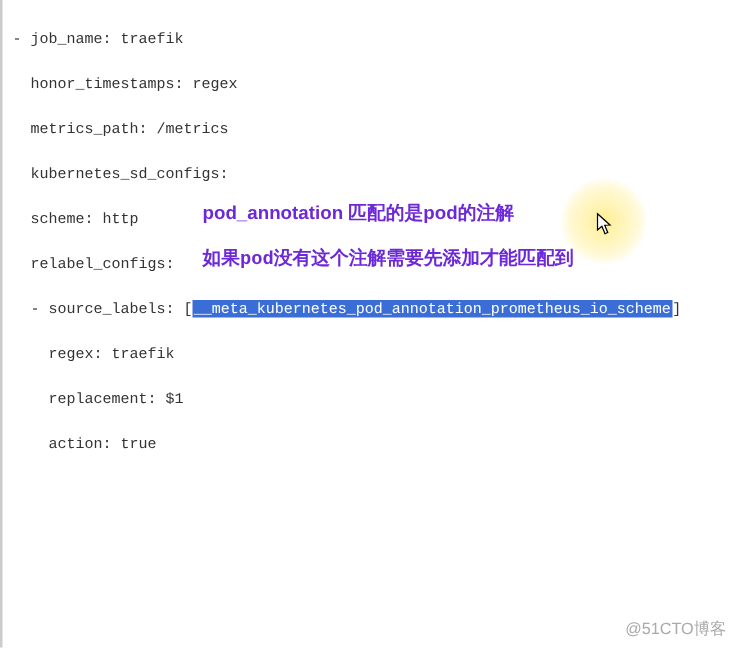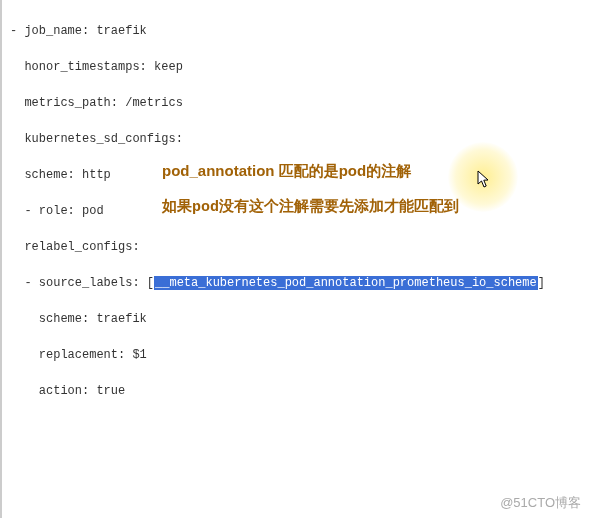--- a/index.html
+++ b/index.html
@@ -21,21 +21,21 @@
   }
   .line { display: block; }
   .highlight {
     background: #3a6ed6;
     color: #fff;
     padding: 0 1px;
     text-align: right;
   }
   .annotation {
     position: absolute;
-    color: #a16207;
+    color: #6d28d9;
     font-family: "Microsoft YaHei", "SimHei", sans-serif;
     font-size: 15px;
     font-weight: bold;
     text-shadow: 0 0 2px #fff, 0 0 2px #fff;
     white-space: nowrap;
   }
   .ann1 { left: 160px; top: 160px; }
   .ann2 { left: 160px; top: 197px; font-family: Liberation Mono, monospace; }
   .glow {
     position: absolute;
@@ -57,28 +57,27 @@
     color: #aaa;
     font-family: "Microsoft YaHei", sans-serif;
     font-size: 13px;
   }
 </style>
 </head>
 <body>
 
 <div class="code-area">
 <span class="line">- job_name: traefik</span>
-<span class="line">  honor_timestamps: keep</span>
+<span class="line">  honor_timestamps: regex</span>
 <span class="line">  metrics_path: /metrics</span>
 <span class="line">  kubernetes_sd_configs:</span>
 <span class="line">  scheme: http</span>
-<span class="line">  - role: pod</span>
 <span class="line">  relabel_configs:</span>
 <span class="line"><span>  - source_labels: [</span><span class="highlight">__meta_kubernetes_pod_annotation_prometheus_io_scheme</span><span>]</span></span>
-<span class="line">    scheme: traefik</span>
+<span class="line">    regex: traefik</span>
 <span class="line">    replacement: $1</span>
 <span class="line">    action: true</span>
 
 
 
 
 
 
 
 

